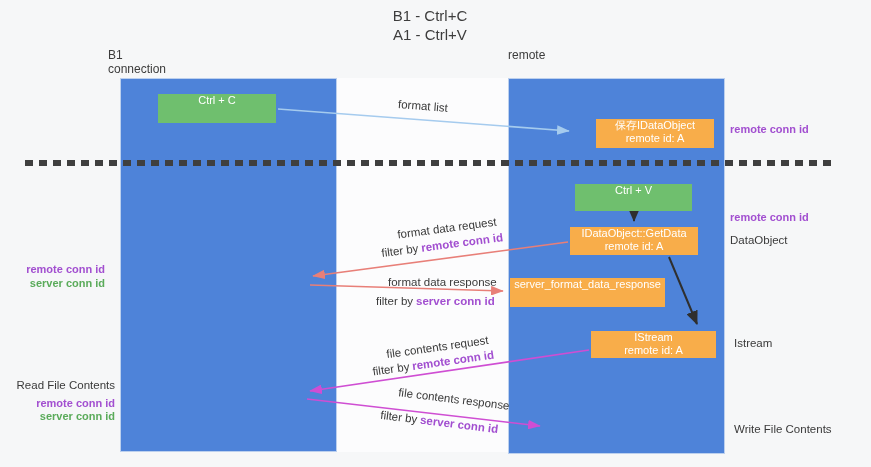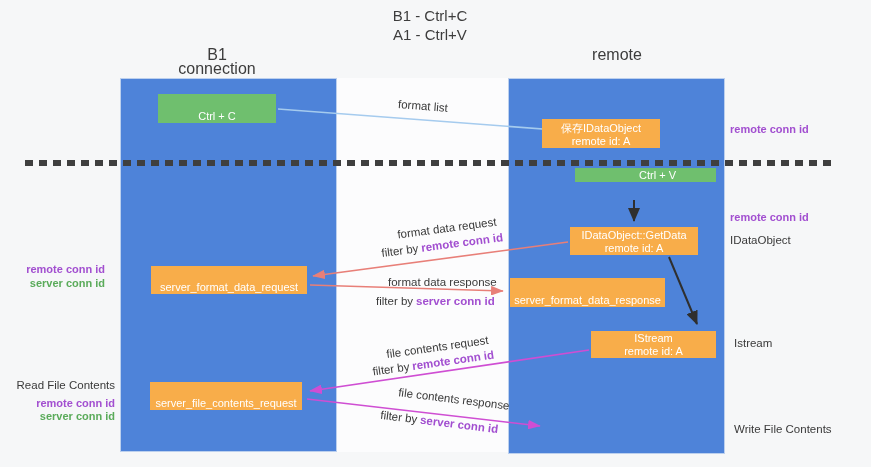--- a/index.html
+++ b/index.html
@@ -3,26 +3,26 @@
 <meta charset="utf-8">
 <style>
   html,body { margin:0; padding:0; background:#f6f7f8; font-family:"Liberation Sans", sans-serif; }
   .canvas { position:relative; width:871px; height:467px; background:#f6f7f8; overflow:hidden;border-radius:22px; }
   .mid-band { position:absolute; left:337px; top:78px; width:171px; height:374px; background:#fcfcfd; }
   .col { position:absolute; background:#4e83d9; border:1px solid #bcd0ee; box-sizing:border-box; }
   .col-b1 { left:120px; top:78px; width:217px; height:374px; }
   .col-a1 { left:508px; top:78px; width:217px; height:376px; }
   .title { position:absolute; left:340px; top:6px; width:180px; text-align:center;
            font-size:15px; line-height:19px; color:#3d3d3d; }
-  .hdr { position:absolute; width:218px; text-align:center; font-size:16px; line-height:14px; color:#3c3c3c; }
+  .hdr { position:absolute; width:218px; text-align:left; font-size:12px; line-height:14px; color:#3c3c3c; }
   .hdr-b1 { left:108px; top:48px; }
   .hdr-a1 { left:508px; top:48px; }
   .dashline { position:absolute; left:25px; top:160px; width:808px; height:6px;
               background:repeating-linear-gradient(90deg,#3f3f3f 0 8px,transparent 8px 14px); }
-  .box { position:absolute; display:flex; flex-direction:column; align-items:center; justify-content:flex-end;
+  .box { position:absolute; display:flex; flex-direction:column; align-items:center; justify-content:flex-start;
          color:#fff; font-size:11px; line-height:13px; text-align:center; white-space:nowrap; }
   .orange { background:#f8ad4a; }
   .green  { background:#6fbf6e; }
   .lbl { position:absolute; font-size:11.5px; color:#3a3a3a; white-space:nowrap; }
   .purple { color:#a24fd0; font-weight:bold; }
   .greentx { color:#5aab5a; font-weight:bold; }
   .fprefix { margin-right:3px; }
   .r-pos4 { transform:rotate(4.5deg); }
   .r-neg7 { transform:rotate(-7.5deg); }
   .r-neg8 { transform:rotate(-8deg); }
@@ -76,50 +76,44 @@
     <line x1="568" y1="242" x2="313" y2="276" stroke="#e87f78" stroke-width="1.6" marker-end="url(#mRed)"></line>
     <line x1="310" y1="285" x2="503" y2="291" stroke="#e87f78" stroke-width="1.6" marker-end="url(#mRed)"></line>
     <line x1="589" y1="350" x2="310" y2="391" stroke="#cf4ed3" stroke-width="1.6" marker-end="url(#mMag)"></line>
     <line x1="307" y1="399" x2="540" y2="426" stroke="#cf4ed3" stroke-width="1.6" marker-end="url(#mMag)"></line>
   </svg>
 
   <div class="box green" style="left:158px; top:94px; width:118px; height:29px;">
     <div>Ctrl + C</div>
   </div>
 
-  <div class="box orange" style="left:542px; top:119px; width:118px; height:29px;">
+  <div class="box orange" style="left:596px; top:119px; width:118px; height:29px;">
     <div>保存IDataObject</div>
     <div>remote id: A</div>
   </div>
 
-  <div class="box green" style="left:575px; top:168px; width:117px; height:14px;padding-left:24px;">
+  <div class="box green" style="left:575px; top:184px; width:117px; height:27px;">
     <div>Ctrl + V</div>
   </div>
 
   <div class="box orange" style="left:570px; top:227px; width:128px; height:28px;">
     <div>IDataObject::GetData</div>
     <div>remote id: A</div>
   </div>
 
-  <div class="box orange" style="left:151px; top:266px; width:156px; height:28px;">
-    <div>server_format_data_request</div>
-  </div>
 
   <div class="box orange" style="left:510px; top:278px; width:155px; height:29px;">
     <div>server_format_data_response</div>
   </div>
 
   <div class="box orange" style="left:591px; top:331px; width:125px; height:27px;">
     <div>IStream</div>
     <div>remote id: A</div>
   </div>
 
-  <div class="box orange" style="left:150px; top:382px; width:152px; height:28px;">
-    <div>server_file_contents_request</div>
-  </div>
 
 
   <div class="lbl r-pos4" style="left:398px; top:100px;">format list</div>
 
   <div class="lbl r-neg7" style="left:397px; top:222px;">format data request</div>
   <div class="lbl r-neg7" style="left:381px; top:239px;">
     <span class="fprefix">filter by</span><span class="purple">remote conn id</span>
   </div>
 
   <div class="lbl" style="left:388px; top:276px;">format data response</div>
@@ -132,21 +126,21 @@
     <span class="fprefix">filter by</span><span class="purple">remote conn id</span>
   </div>
 
   <div class="lbl r-pos7" style="left:398px; top:393px;">file contents response</div>
   <div class="lbl r-pos7" style="left:380px; top:416px;">
     <span class="fprefix">filter by</span><span class="purple">server conn id</span>
   </div>
 
   <div class="lbl purple" style="left:730px; top:123px; font-size:11px;">remote conn id</div>
   <div class="lbl purple" style="left:730px; top:211px; font-size:11px;">remote conn id</div>
-  <div class="lbl" style="left:730px; top:234px;">IDataObject</div>
+  <div class="lbl" style="left:730px; top:234px;">DataObject</div>
   <div class="lbl" style="left:734px; top:337px;">Istream</div>
   <div class="lbl" style="left:734px; top:423px;">Write File Contents</div>
 
   <div class="side-group" style="left:10px; top:263px; width:95px;">
     <div class="purple">remote conn id</div>
     <div class="greentx">server conn id</div>
   </div>
 
   <div class="side-group" style="left:10px; top:379px; width:105px;">
     <div style="color:#3a3a3a; font-size:11.5px; margin-bottom:4px;">Read File Contents</div>

